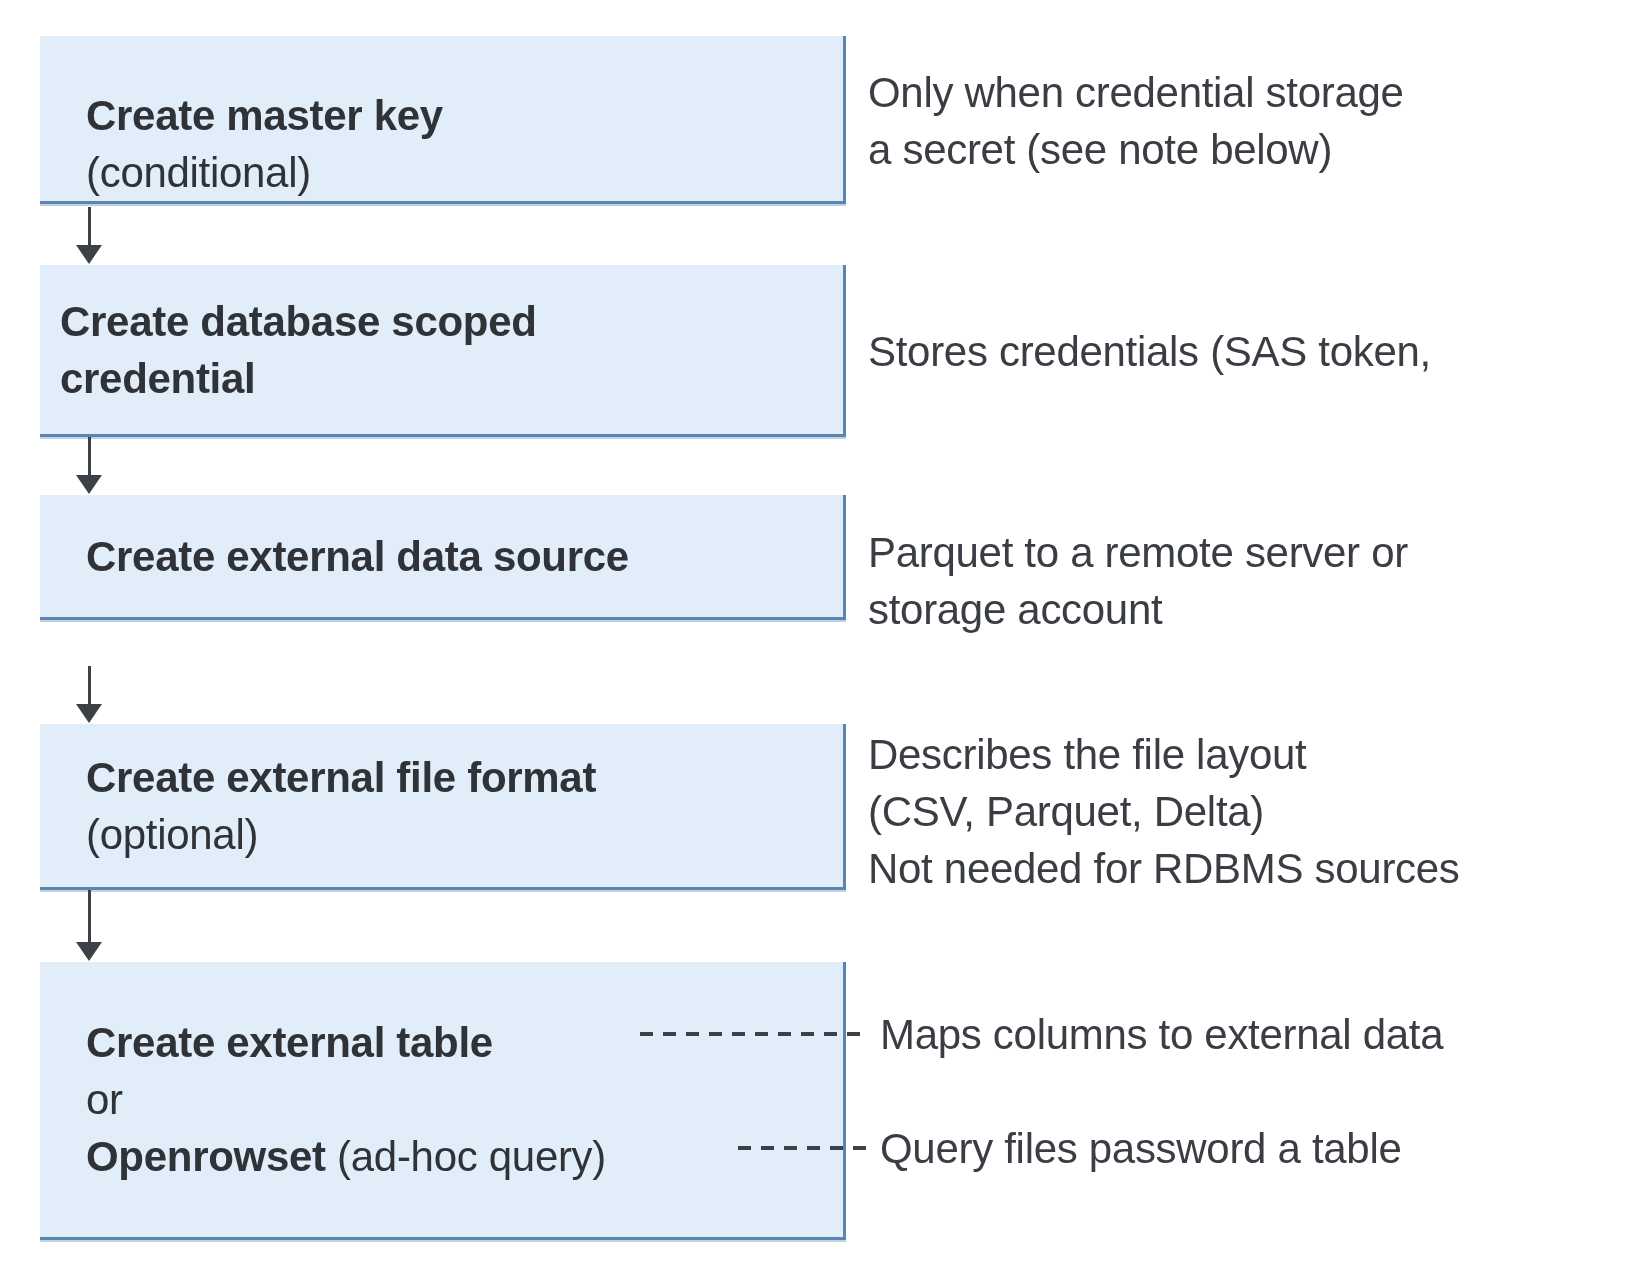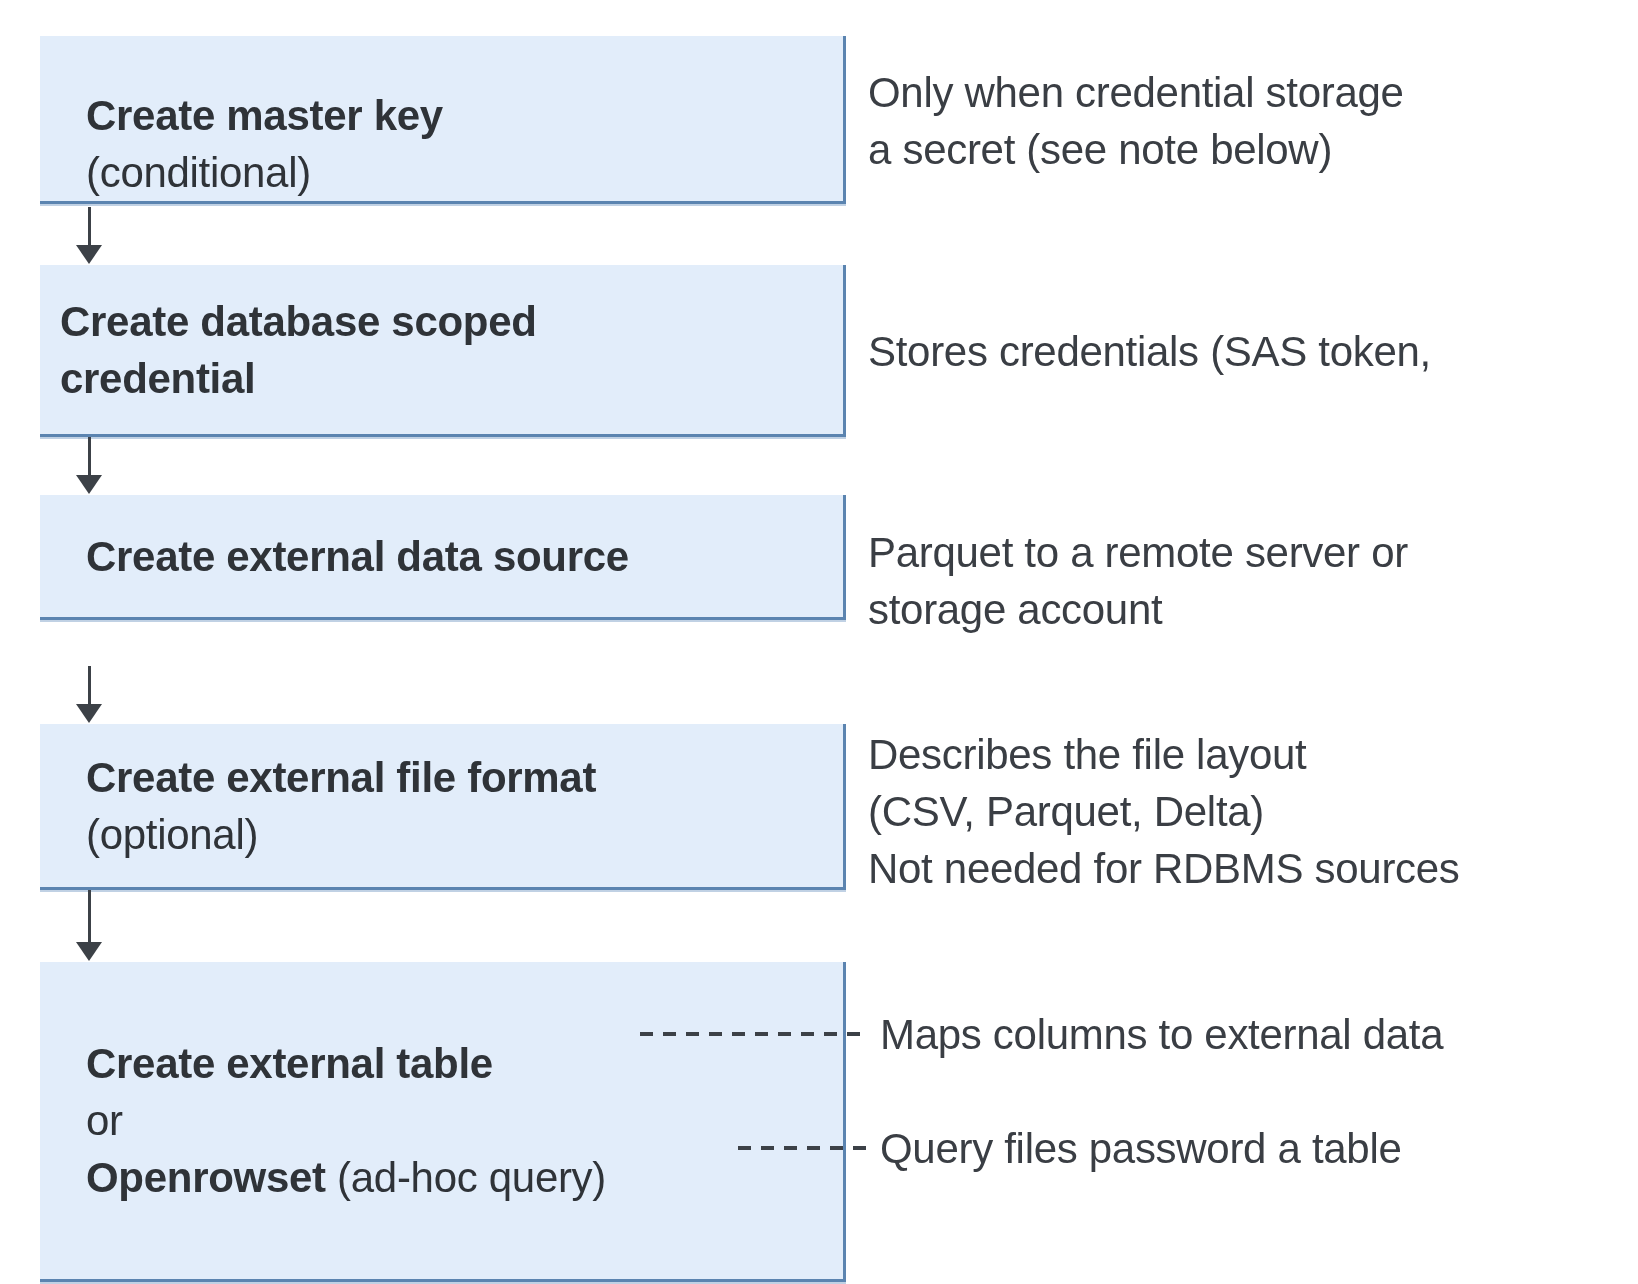--- a/index.html
+++ b/index.html
@@ -30,21 +30,21 @@
     box-shadow: 0 2px 0 rgba(140, 172, 205, 0.55);
     display: flex;
     flex-direction: column;
     justify-content: center;
     padding-left: 46px;
   }
   .box1 { top: 36px;  height: 168px; justify-content: flex-end; }
   .box2 { top: 265px; height: 172px; padding-left: 20px; }
   .box3 { top: 495px; height: 125px; }
   .box4 { top: 724px; height: 166px; }
-  .box5 { top: 962px; height: 320px; }
+  .box5 { top: 962px; height: 278px; }
   .line {
     font-size: 42px;
     line-height: 57px;
     color: var(--title-text);
     letter-spacing: -0.3px;
     white-space: nowrap;
   }
   .bold { font-weight: 700; }
   .arrow {
     position: absolute;

